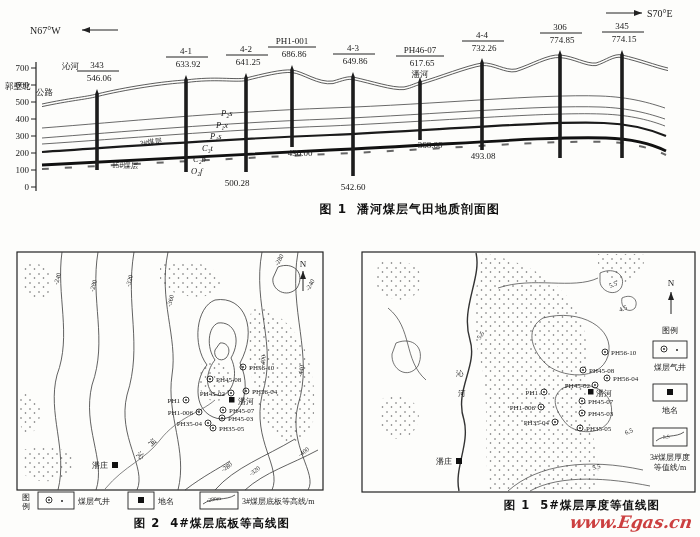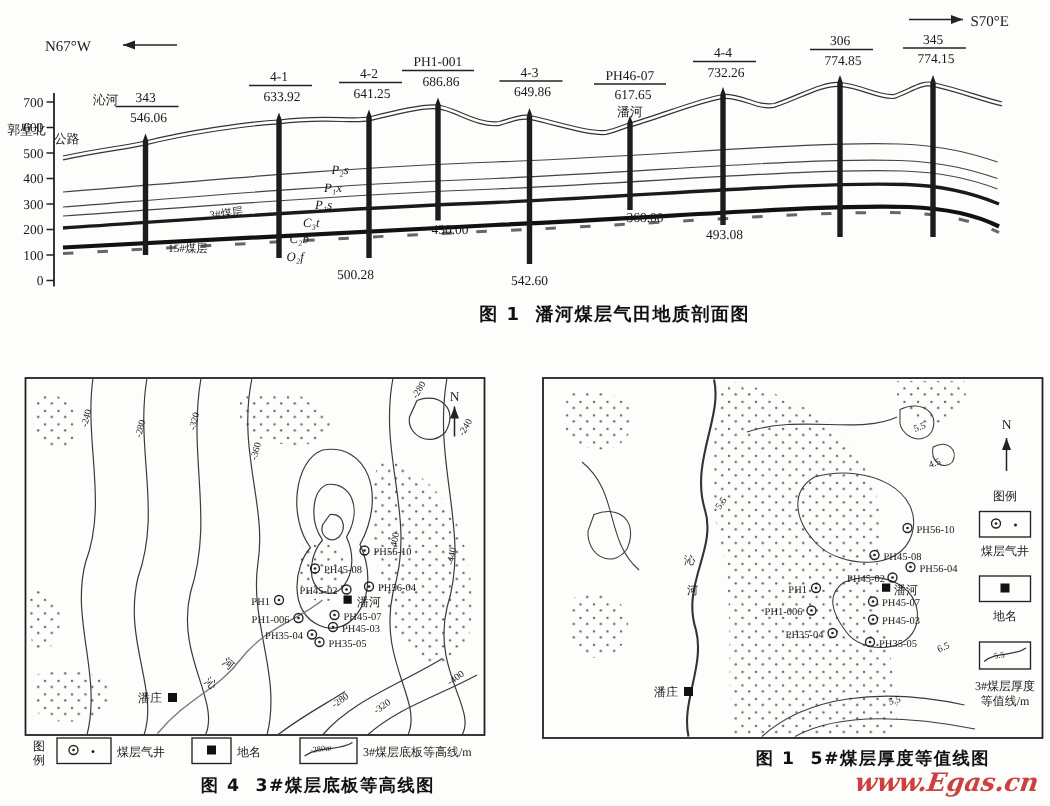--- a/index.html
+++ b/index.html
@@ -264,21 +264,21 @@
       <rect x="128" y="252" width="6" height="6" fill="#111"></rect>
       <text x="148" y="259">地名</text>
       <rect x="190" y="247" width="38" height="17" fill="none" stroke="#222" stroke-width="0.9"></rect>
       <path d="M193,259 C202,252 216,256 225,250" fill="none" stroke="#333" stroke-width="0.8"></path>
       <text x="197" y="257" font-size="5.5" transform="rotate(-8 197 257)">-280m</text>
       <text x="232" y="259">3#煤层底板等高线/m</text>
     </g>
   </svg>
 
   <div class="cap" style="left:60px;top:516px;width:230px;font-size:11.5px;">
-    <span class="lbl">图 4</span><span>3#煤层底板等高线图</span>
+    <span class="lbl">图 2</span><span>4#煤层底板等高线图</span>
   </div>
 
   <svg style="left:358px;top:248px;" width="342" height="258" viewBox="0 0 342 258">
     <rect x="4" y="4" width="333" height="240" fill="none" stroke="#222" stroke-width="1.2"></rect>
 
     <g stroke="none">
       <path fill="url(#dots)" d="M125,5 C190,18 235,55 228,115 C222,168 248,205 238,243 L132,243 C124,205 134,155 121,108 C112,70 118,35 125,5 Z"></path>
       <path fill="url(#dots)" d="M20,15 C45,8 70,18 62,40 C52,60 22,52 18,35 Z"></path>
       <path fill="url(#dots)" d="M25,150 C50,142 68,158 58,180 C45,200 21,190 21,168 Z"></path>
       <path fill="url(#dots)" d="M240,6 L285,6 C290,22 275,38 255,34 C243,30 238,16 240,6 Z"></path>

